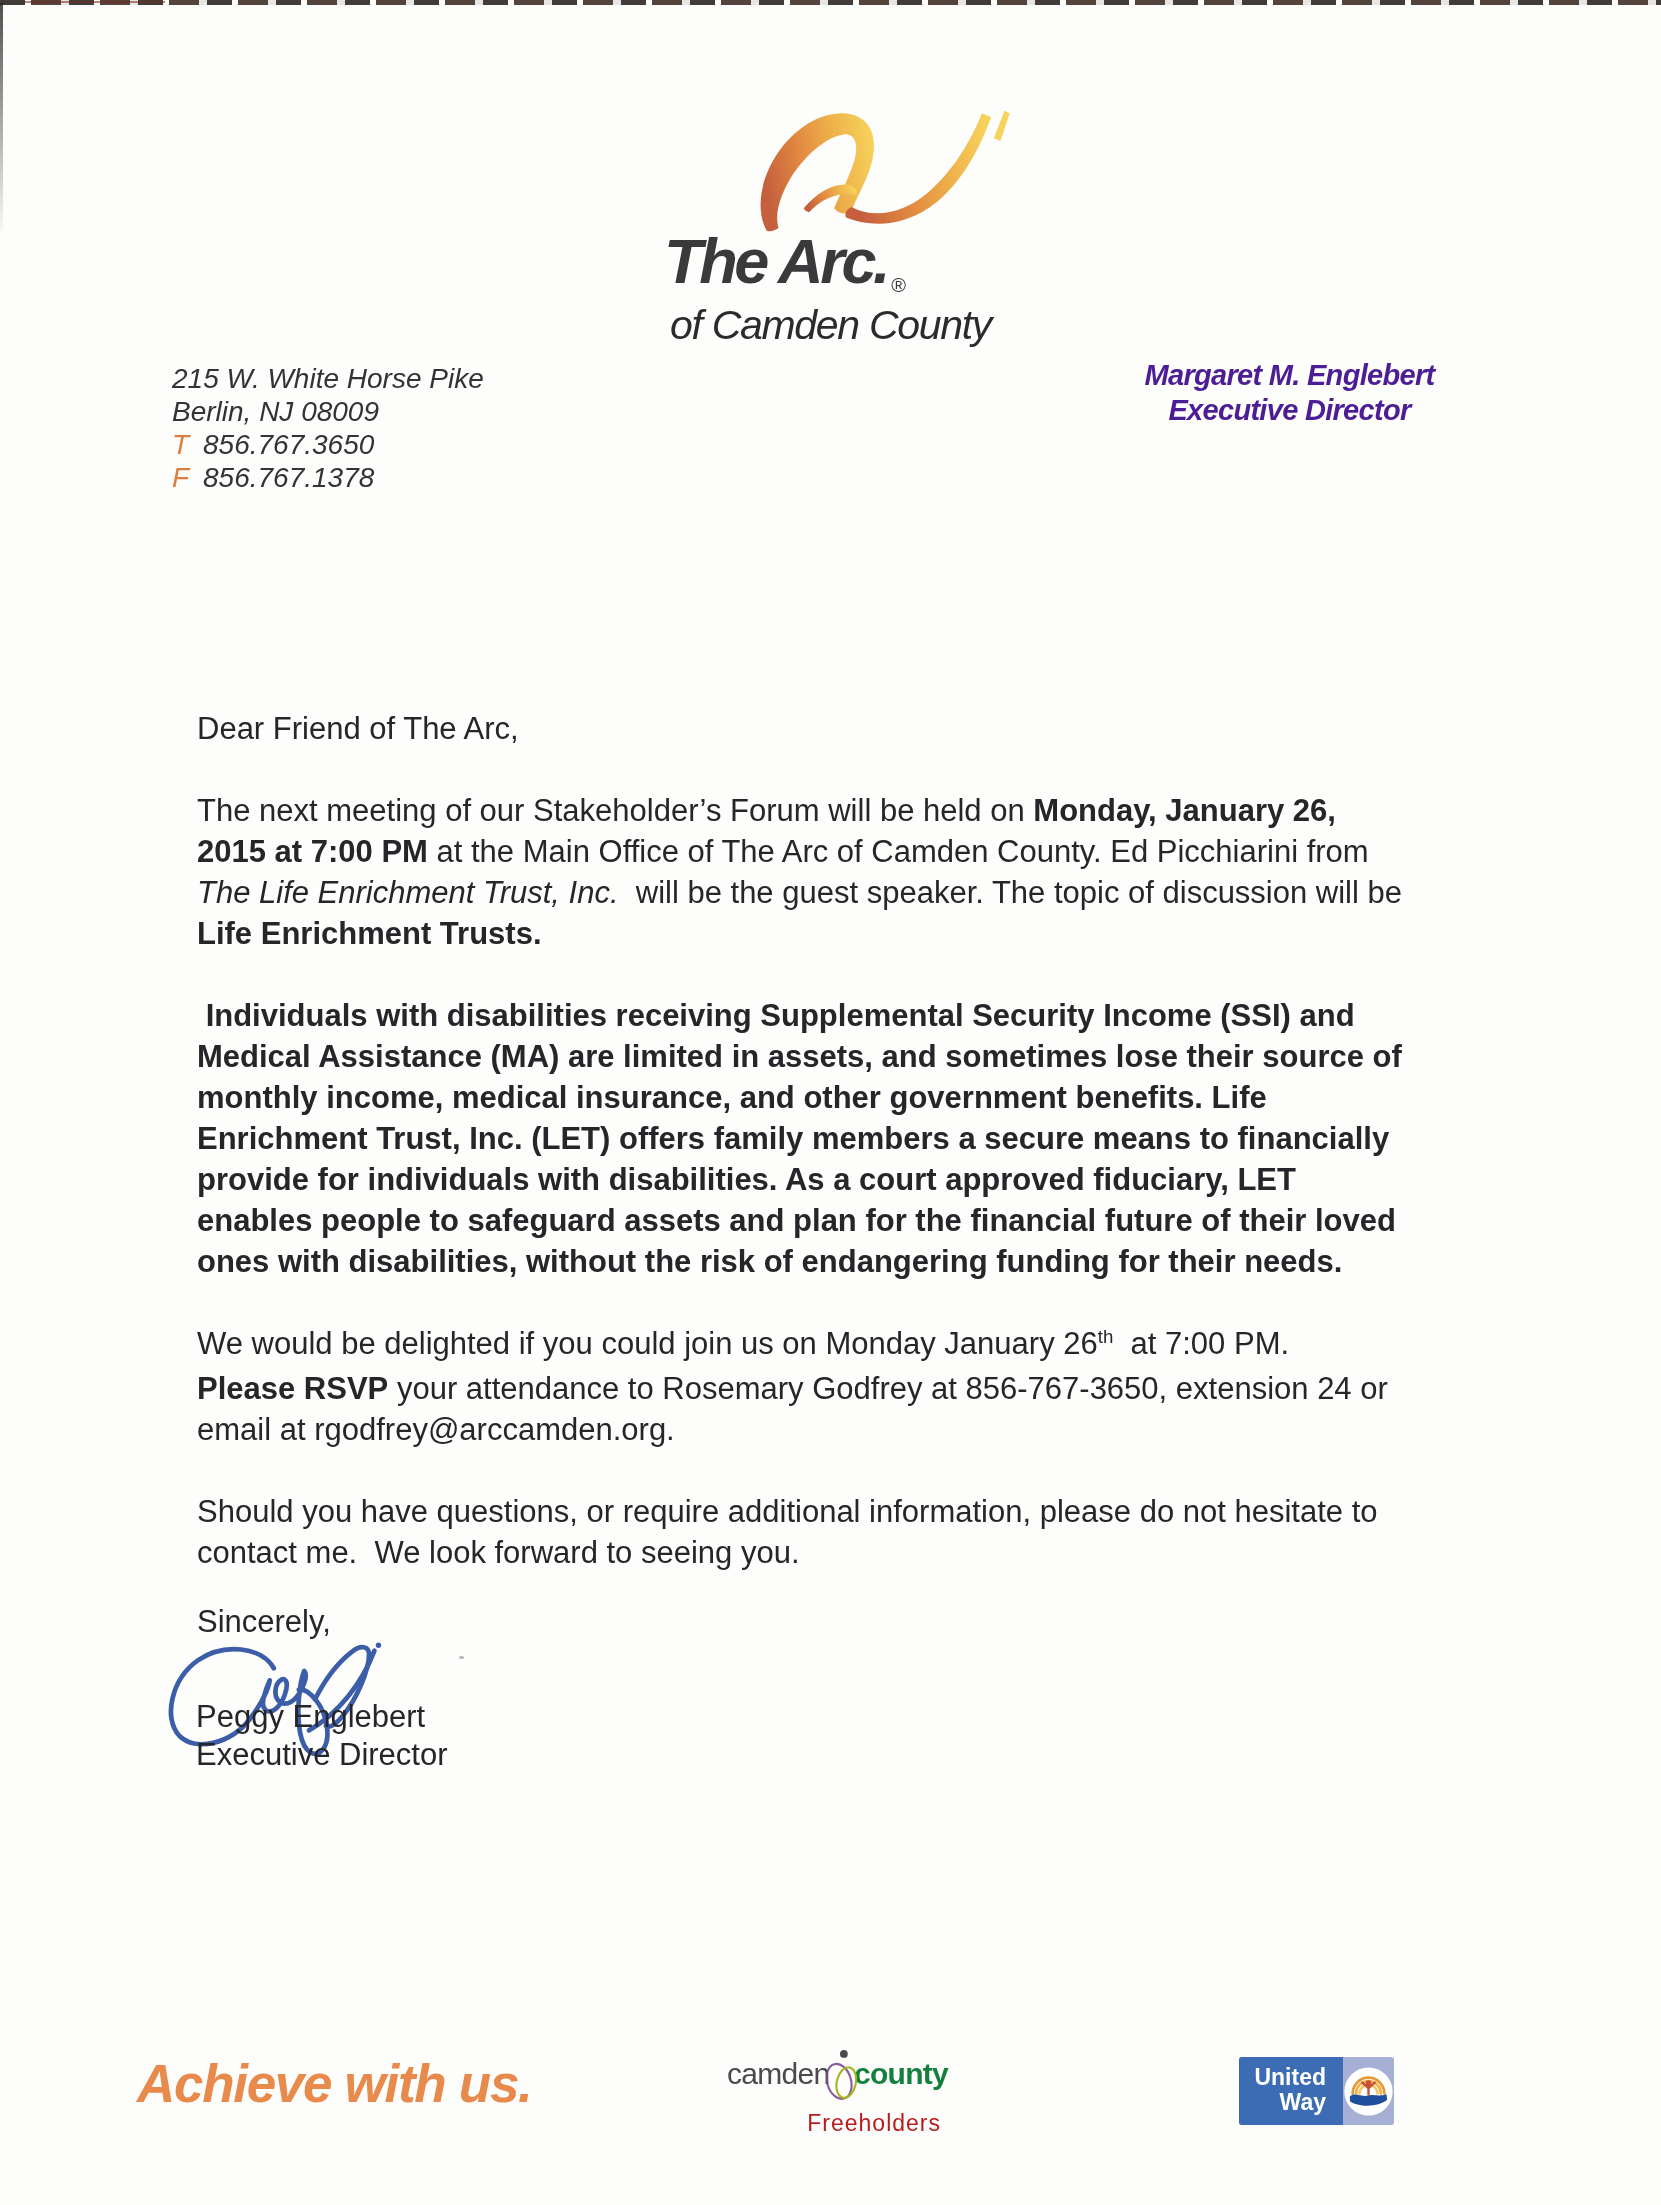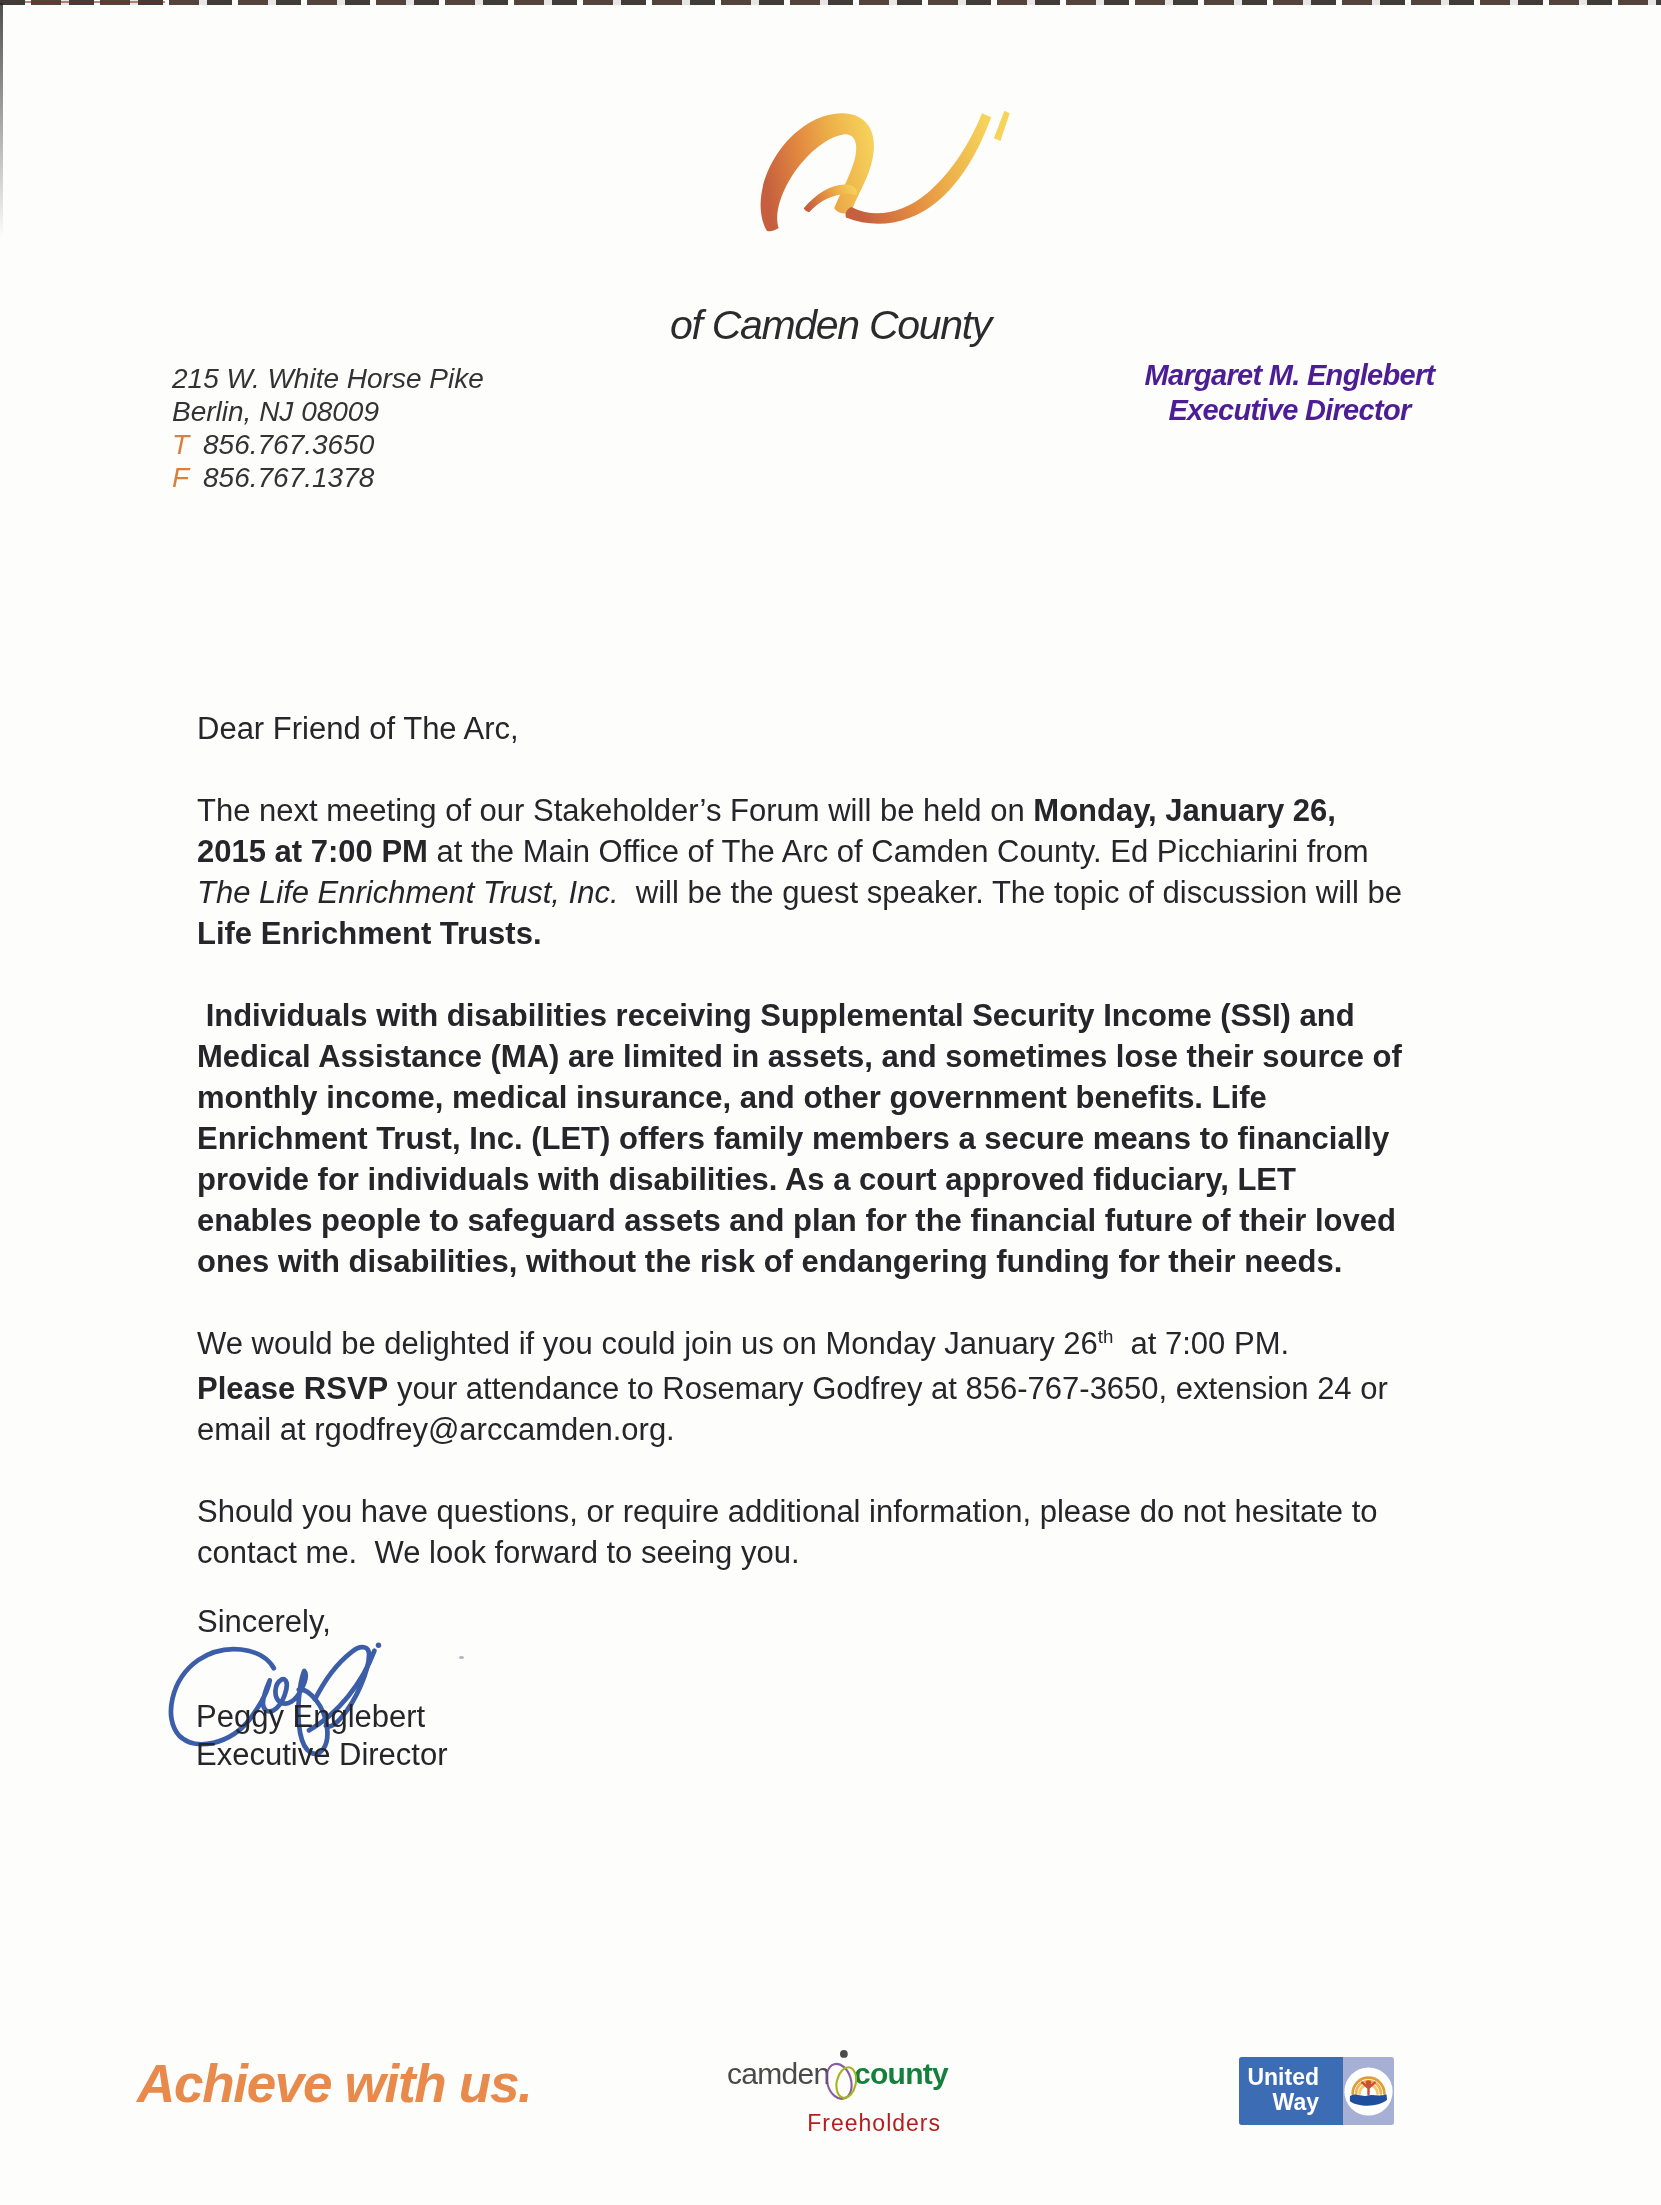--- a/index.html
+++ b/index.html
@@ -44,21 +44,21 @@
     letter-spacing:-1.3px;color:var(--tagline,#e78a4c);white-space:nowrap;}
   .camden{position:absolute;left:734px;top:2046px;width:207px;text-align:right;}
   .camden-line{display:flex;justify-content:center;align-items:center;height:56px;}
   .camden-w1{font-size:30px;color:#4a4a4c;letter-spacing:-0.7px;}
   .camden-fig{width:31px;height:68px;margin:0 -3.3px;position:relative;top:5.3px;flex:none;}
   .camden-w2{font-size:30px;font-weight:700;color:#15803d;letter-spacing:-0.7px;}
   .camden-sub{font-size:23px;color:#b91c1c;letter-spacing:1px;margin-top:8px;}
 
   .uw{position:absolute;left:1239px;top:2057px;width:155px;height:68px;display:flex;border-radius:2.7px;overflow:hidden;}
   .uw-left{width:95px;background:var(--uwblue,#3b6cb4);color:#fff;font-weight:700;text-align:right;
-    padding:8px 24px 0 0;font-size:23px;line-height:25px;}
+    padding:8px 17px 0 0;font-size:23px;line-height:25px;}
   .uw-right{flex:1;background:var(--uwlight,#a6b0d4);display:flex;align-items:center;justify-content:center;}
   .uw-right svg{width:51px;height:51px;}
 </style>
 </head>
 <body>
 
 <div class="page">
 
   <div class="scan-top"></div>
   <div class="scan-top-red"></div>
@@ -73,20 +73,21 @@
         <stop offset="0.65" stop-color="#eeb14a"></stop>
         <stop offset="1" stop-color="#f6d45c"></stop>
       </linearGradient>
     </defs>
     <path fill="url(#swg)" d="M30 186 C4 140 34 60 92 24 C132 0 172 4 186 30 C196 48 194 76 181 106 C172 127 162 144 158 158 C148 162 138 160 132 152 C140 132 154 108 162 82 C170 55 164 38 146 40 C120 44 86 72 64 110 C48 138 42 164 48 182 C42 186 35 188 30 186 Z"></path>
     <path fill="url(#swg)" d="M86 152 C106 128 130 114 152 116 C162 117 168 124 166 132 C142 126 114 136 94 158 C90 157 87 155 86 152 Z"></path>
     <path fill="url(#swg)" d="M150 166 C196 184 246 176 288 142 C324 112 350 68 370 14 L356 8 C336 58 306 102 272 130 C236 160 192 168 158 150 C150 154 148 160 150 166 Z"></path>
     <path fill="#f6d45c" d="M374 46 L390 4 L398 8 L384 50 Z"></path>
   </svg>
 
+  <div class="org-name"><span>The Arc.</span><span class="reg">®</span></div>
   <div class="org-sub">of Camden County</div>
 
   <div class="address">
     <div>215 W. White Horse Pike</div>
     <div>Berlin, NJ 08009</div>
     <div><span class="lbl">T</span><span>856.767.3650</span></div>
     <div><span class="lbl">F</span><span>856.767.1378</span></div>
   </div>
 
   <div class="director">

